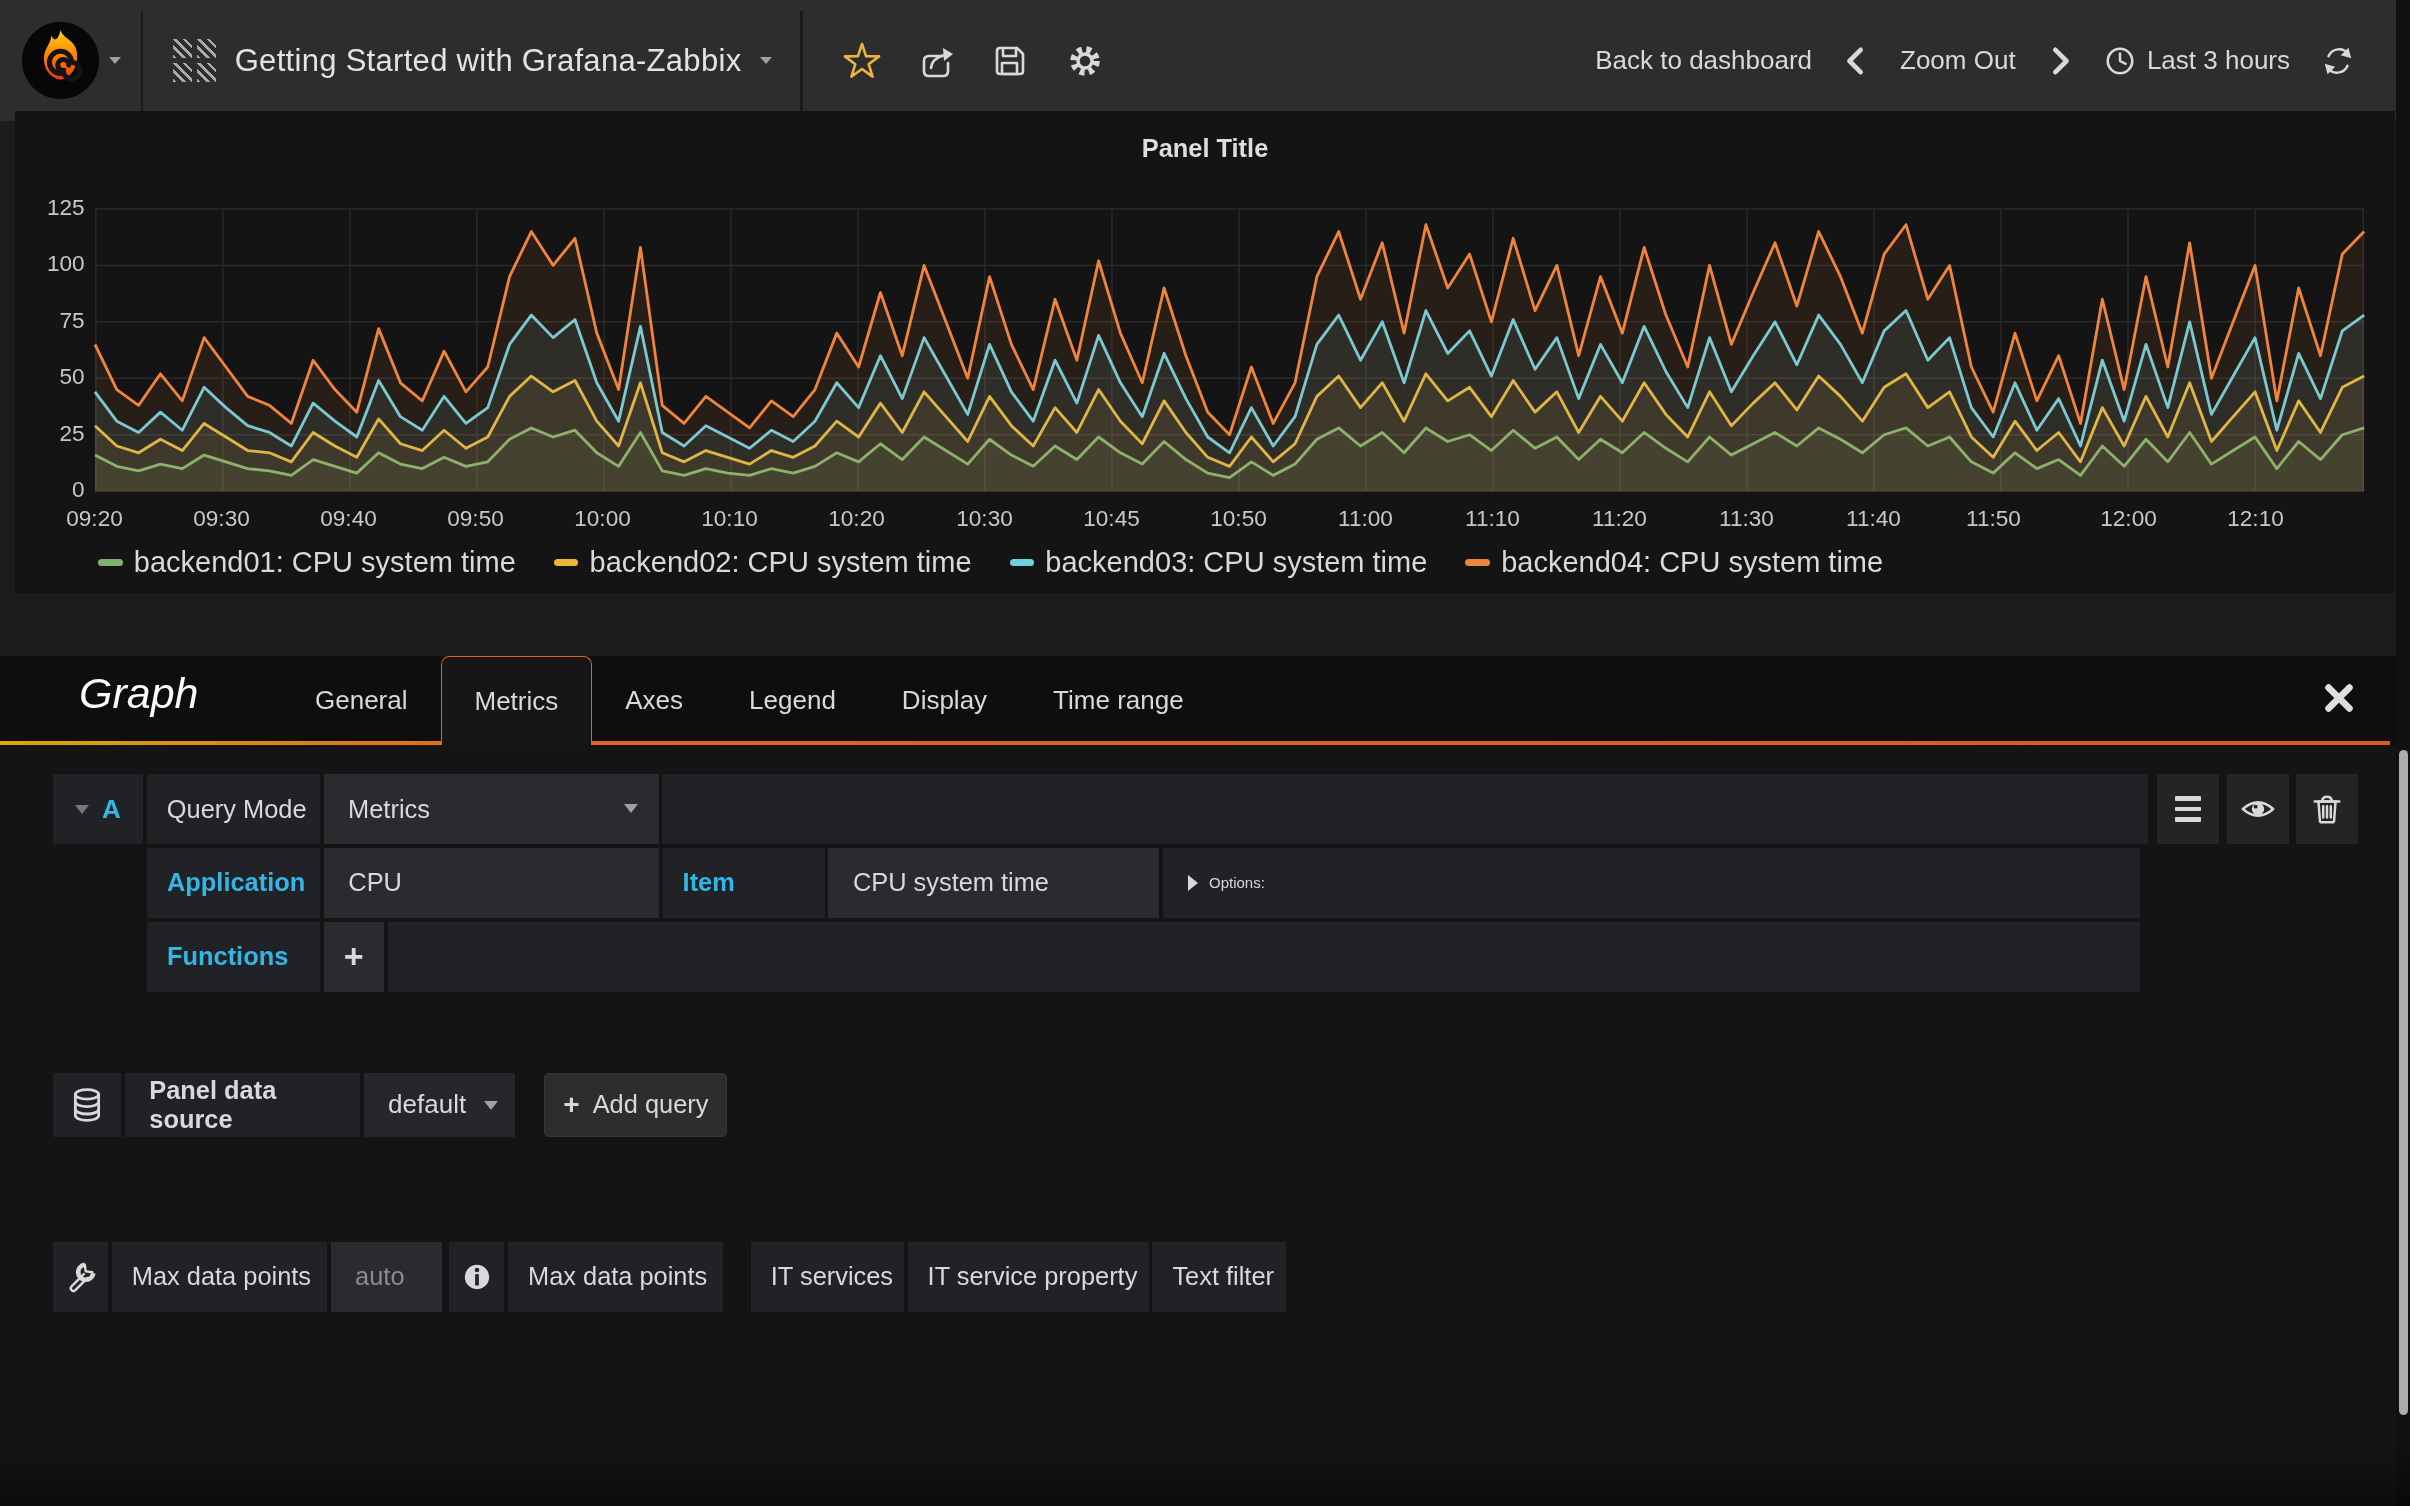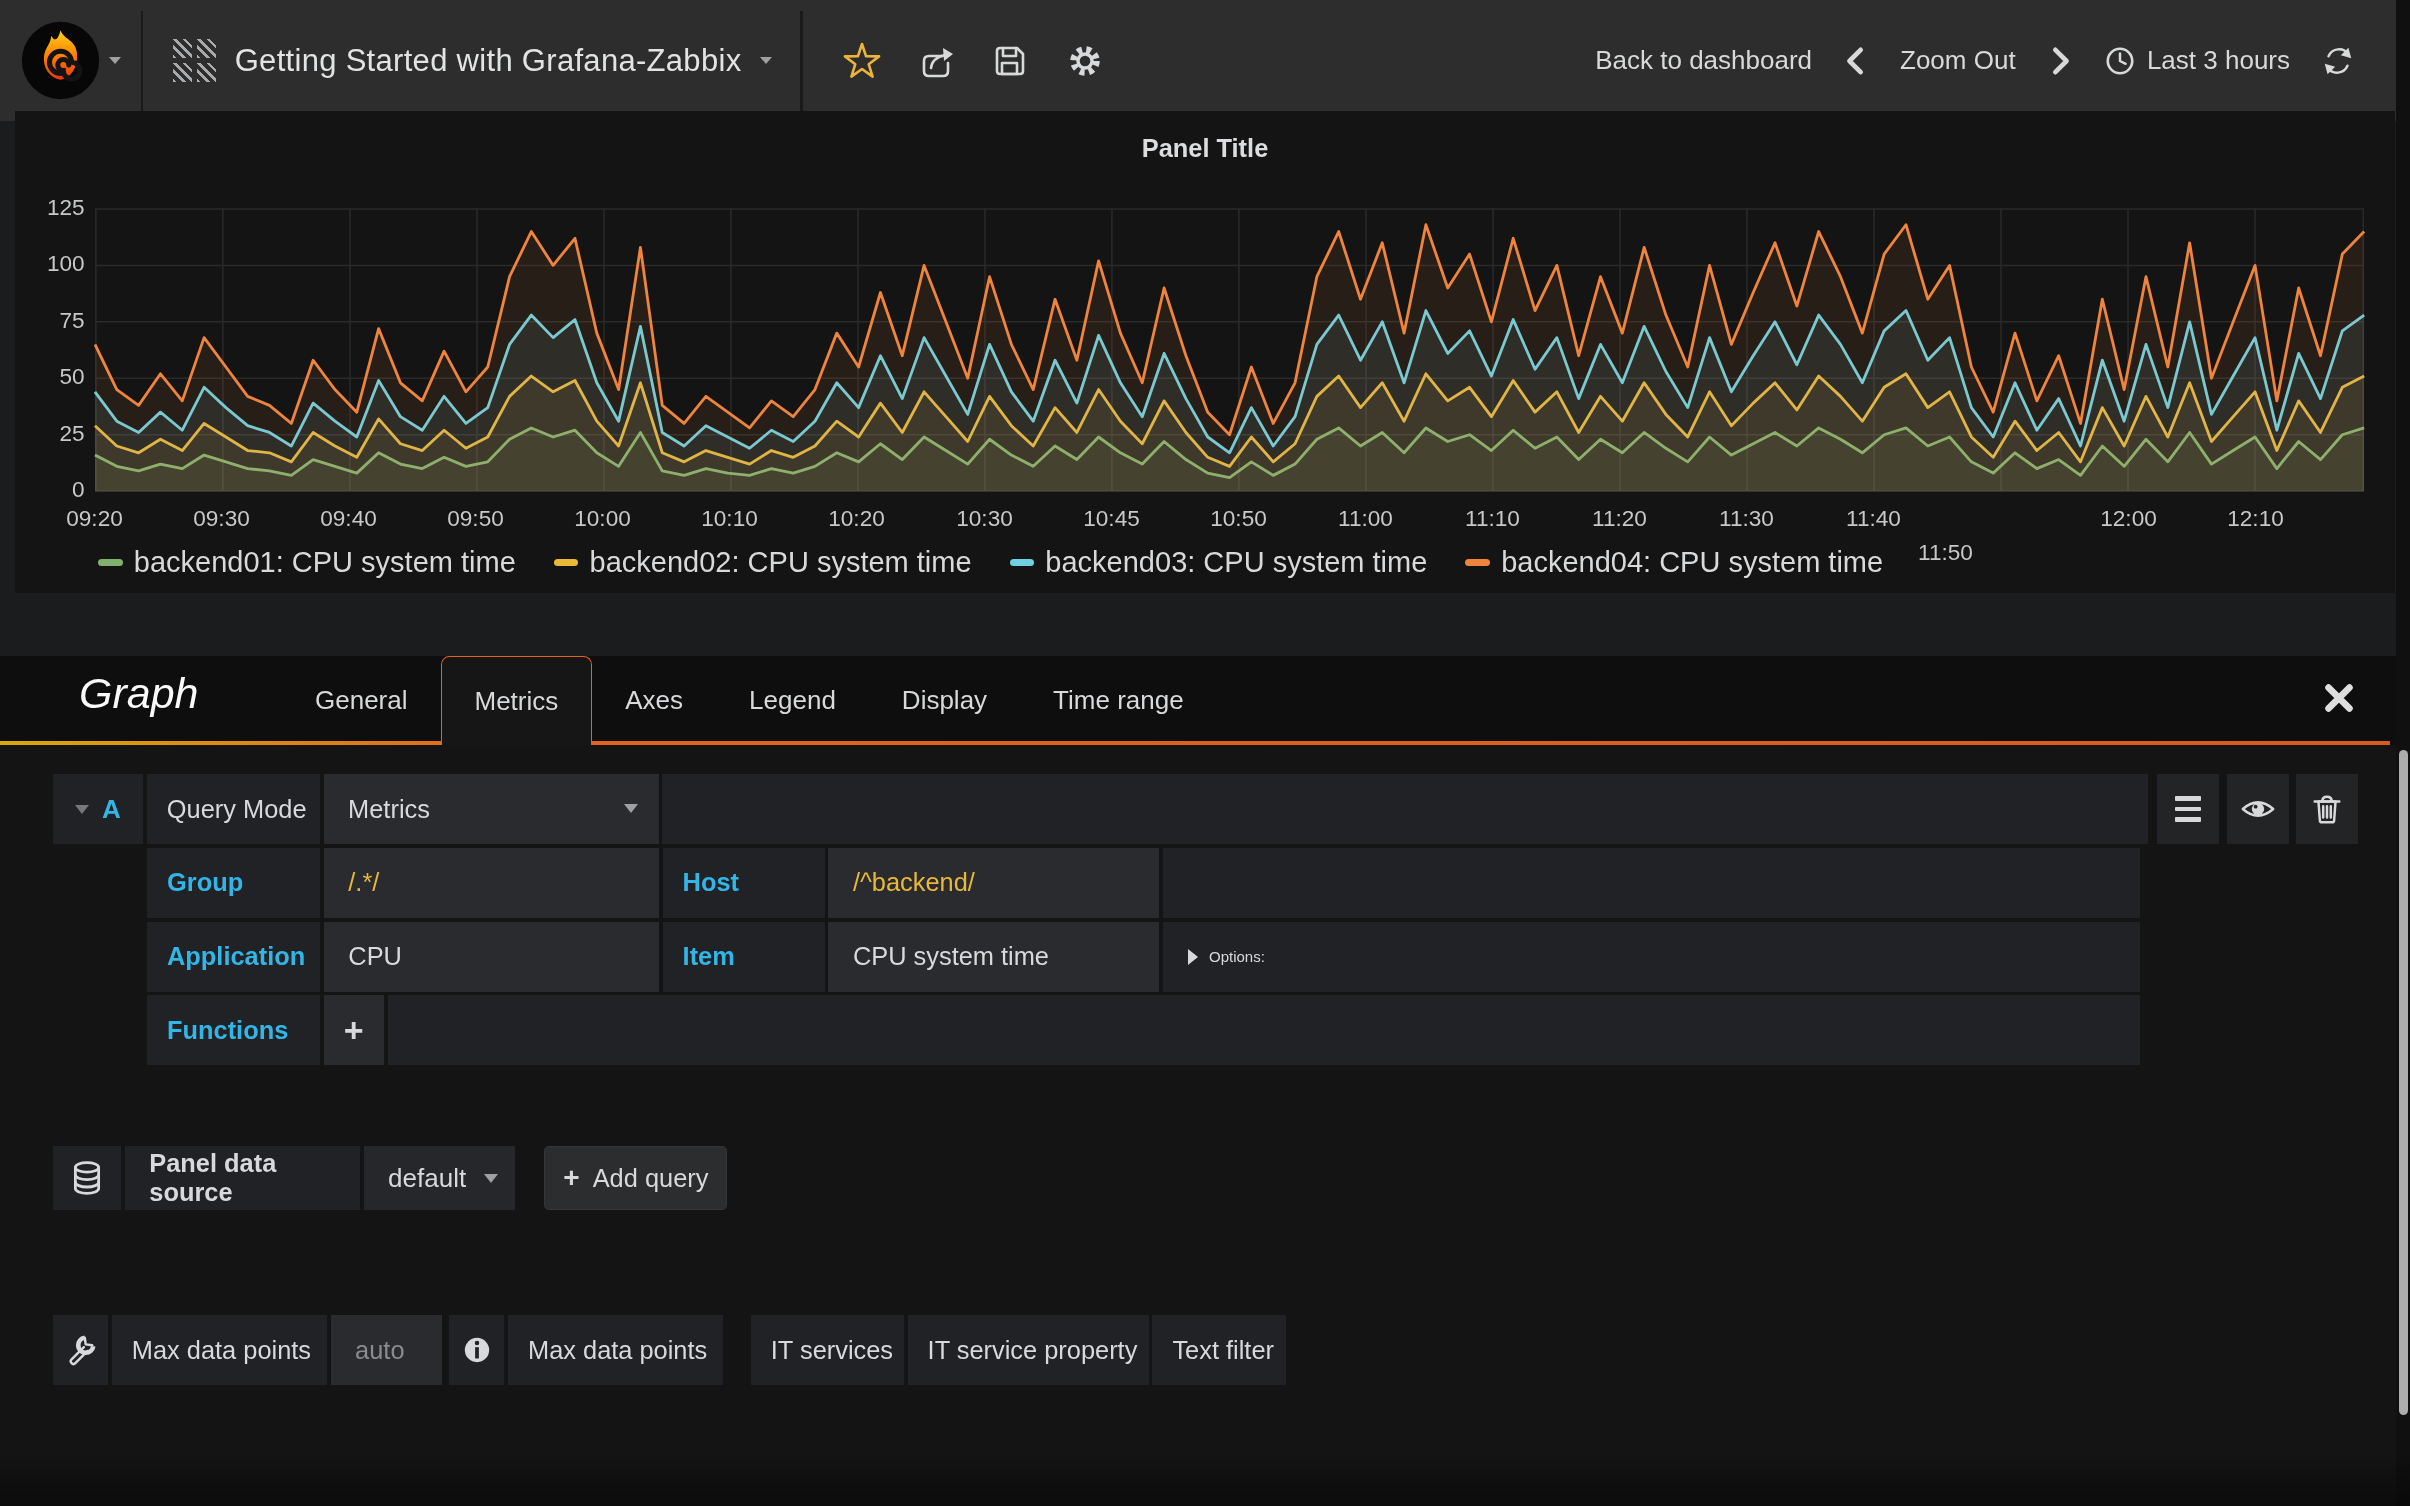--- a/index.html
+++ b/index.html
@@ -256,21 +256,21 @@
         <div class="x-label" style="left: 672px;">10:10</div>
         <div class="x-label" style="left: 799px;">10:20</div>
         <div class="x-label" style="left: 927px;">10:30</div>
         <div class="x-label" style="left: 1054px;">10:45</div>
         <div class="x-label" style="left: 1181px;">10:50</div>
         <div class="x-label" style="left: 1308px;">11:00</div>
         <div class="x-label" style="left: 1435px;">11:10</div>
         <div class="x-label" style="left: 1562px;">11:20</div>
         <div class="x-label" style="left: 1689px;">11:30</div>
         <div class="x-label" style="left: 1816px;">11:40</div>
-        <div class="x-label" style="left: 1888px; margin-top: 34px;">11:50</div>
+        <div class="x-label" style="left: 1936px;">11:50</div>
         <div class="x-label" style="left: 2071px;">12:00</div>
         <div class="x-label" style="left: 2198px;">12:10</div>
       </div>
     <div class="legend" id="legend">
         <div class="legend-item">
           <span class="legend-dash" style="background: rgb(126, 178, 109);"></span>
           <span class="legend-label">backend01: CPU system time</span>
         </div>
         <div class="legend-item">
           <span class="legend-dash" style="background: rgb(234, 184, 57);"></span>
@@ -337,27 +337,20 @@
           <div class="sq-btn">
             <svg class="ico" width="38" height="38" viewBox="0 0 40 40">
               <path class="s" d="M11 12 h18 l-1.5 20 q0 2 -2 2 h-11 q-2 0 -2 -2 Z"></path>
               <path class="s" d="M7 12 h26 M15 12 q0 -5 5 -5 q5 0 5 5"></path>
               <path class="s" d="M16 17 v12 M20 17 v12 M24 17 v12"></path>
             </svg>
           </div>
         </div>
       </div>
 
-      <div class="qrow indent rpad">
-        <div class="cell lbl blue w184">Group</div>
-        <div class="cell input w356 yellow-val">/.*/</div>
-        <div class="cell lbl blue w172">Host</div>
-        <div class="cell input w352 yellow-val">/^backend/</div>
-        <div class="cell filler"></div>
-      </div>
 
       <div class="qrow indent rpad">
         <div class="cell lbl blue w184">Application</div>
         <div class="cell input w356">CPU</div>
         <div class="cell lbl blue w172">Item</div>
         <div class="cell input w352">CPU system time</div>
         <div class="options-cell">
           <span class="tri-right"></span>
           <span>Options:</span>
         </div>

